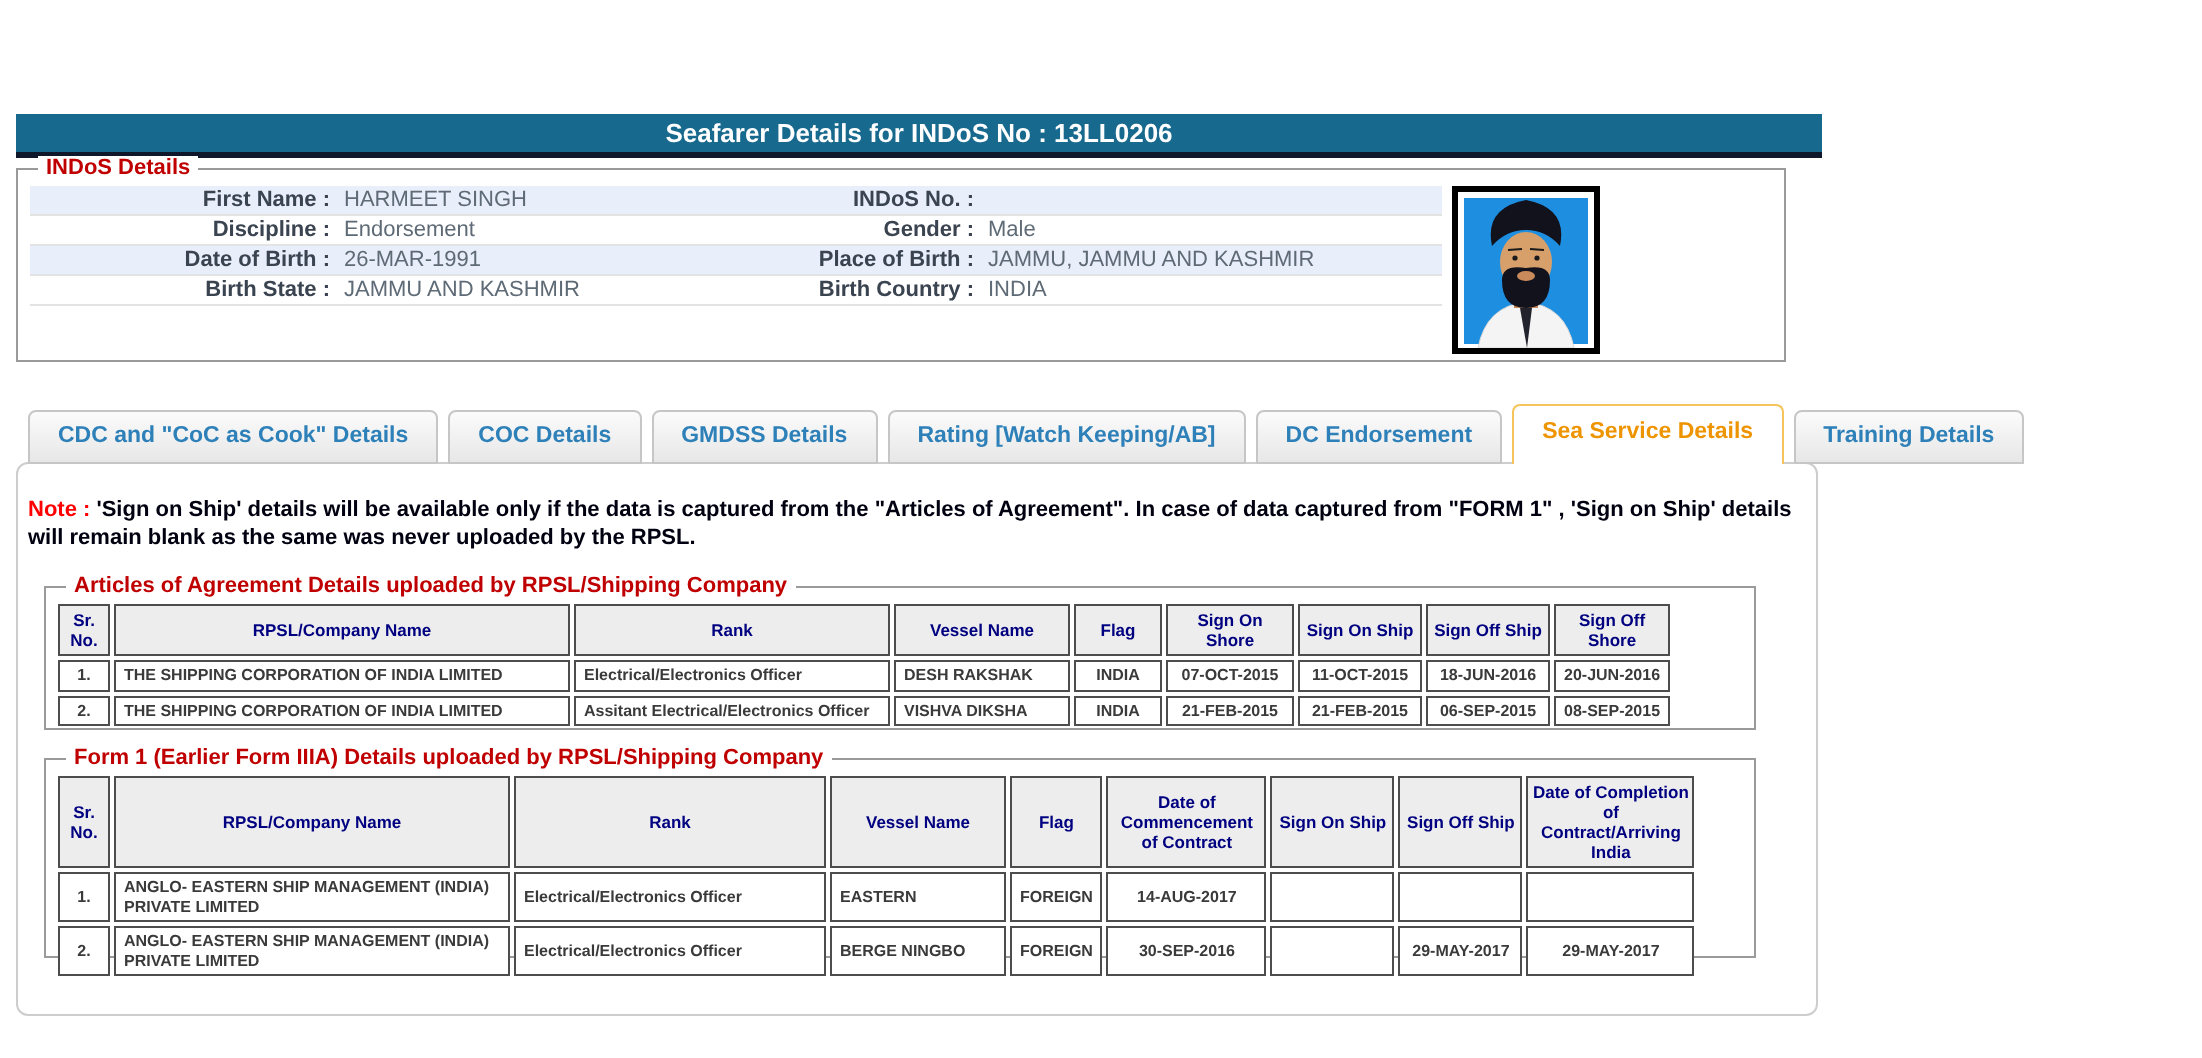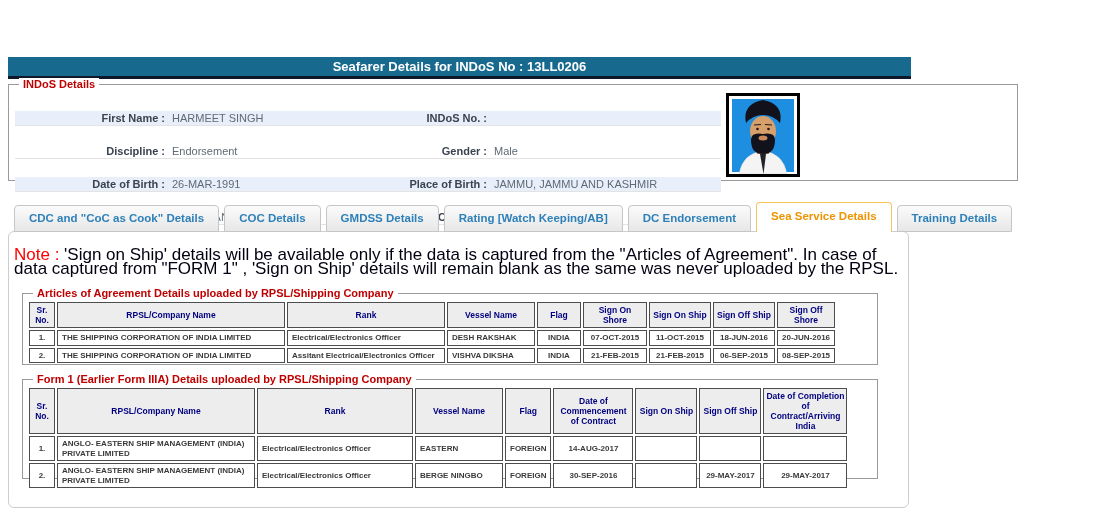--- a/index.html
+++ b/index.html
@@ -11,23 +11,23 @@
   .title-bar { position:absolute; left:8px; top:57px; width:903px; height:22px;
     background:#17698E; border-bottom:3px solid #0f172a; color:#fff; text-align:center;
     font-weight:bold; font-size:13px; line-height:19px; }
 
   
   .fs { position:absolute; border:1px solid #9a9a9a; background:#fff; }
   .fs-legend { position:absolute; top:-7px; left:10px; background:#fff; padding:0 4px;
     color:#C00000; font-weight:bold; font-size:11px; line-height:13px; white-space:nowrap; }
 
   
-  .fs-indos { left:8px; top:84px; width:1010px; height:97px; }
+  .fs-indos { left:8px; top:84px; width:885px; height:97px; }
   .indos-rows { position:absolute; left:6px; top:8px; width:706px; }
-  .indos-row { display:flex; align-items:center; height:15px; border-bottom:1px solid #e3e3e3; font-size:11px;margin-top:18px; }
+  .indos-row { display:flex; align-items:center; height:15px; border-bottom:1px solid #e3e3e3; font-size:11px; }
   .indos-row.alt { background:#E9EFFA; }
   .flabel { font-weight:bold; color:#3A4350; text-align:right; white-space:nowrap; }
   .fvalue { color:#5E6A75; margin-left:7px; white-space:nowrap; }
   .flabel.l { width:150px; }
   .fvalue.l { width:155px; }
   .flabel.r { width:160px; }
   .fvalue.r { flex:1; }
 
   .photo-frame { position:absolute; left:726px; top:93px; width:74px; height:84px;
     border:3px solid #000; background:#fff; }
@@ -38,22 +38,22 @@
   .tab { height:27px; line-height:25px; padding:0 14px; background:linear-gradient(#FBFBFB,#E7E7E7);
     border:1px solid #C6C6C6; border-radius:4px 4px 0 0; color:#2E80B9; font-weight:bold;
     font-size:11.5px; white-space:nowrap; cursor:pointer; }
   .tab.active { height:30px; line-height:26px; background:#fff; border:1px solid #F5C45A;
     border-bottom:none; color:#EE9400; }
 
   
   .panel { position:absolute; left:8px; top:231px; width:901px; height:277px;
     border:1px solid #CDCDCD; border-radius:6px; background:#fff; z-index:1; }
 
-  .note { position:absolute; left:14px; top:248px; width:886px; font-size:17px;
-    font-weight:normal; color:#000010; line-height:14px; z-index:3; }
+  .note { position:absolute; left:14px; top:248px; width:886px; font-size:11px;
+    font-weight:bold; color:#000010; line-height:14px; z-index:3; }
   .note-prefix { color:#FF0000; }
 
   
   .fs-t1 { left:22px; top:293px; width:856px; height:72px; z-index:3; }
   .fs-t2 { left:22px; top:379px; width:856px; height:100px; z-index:3; }
   table.grid { border-collapse:separate; border-spacing:2px; margin:6px 4px 2px 4px; table-layout:fixed; }
   table.grid th { border:1px solid #4D4D4D; background:#EDEDED; color:#000080;
     font-weight:bold; font-size:8.5px; line-height:10px; text-align:center; vertical-align:middle; padding:2px 2px; }
   table.grid td { border:1px solid #4D4D4D; background:#fff; color:#3A3A3A;
     font-weight:bold; font-size:8px; line-height:9.5px; vertical-align:middle; padding:2px 4px; }

